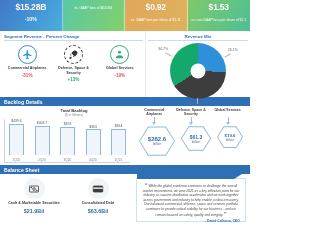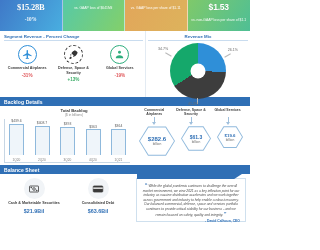--- a/index.html
+++ b/index.html
@@ -23,21 +23,21 @@
   }
   .kpi {
     flex: 1 1 25%;
     position: relative;
     color: #ffffff;
     text-align: center;
     padding-top: 1px;
     border-right: 1px solid rgba(255,255,255,0.55);
   }
   .kpi:last-child { border-right: none; }
-  .kpi-1 { background: linear-gradient(120deg, #3f79c8 0%, #49aee0 100%); font-family: Liberation Serif, serif; }
+  .kpi-1 { background: linear-gradient(120deg, #3f79c8 0%, #49aee0 100%); }
   .kpi-2 { background: linear-gradient(120deg, #57c9a6 0%, #83d06a 100%); }
   .kpi-3 { background: linear-gradient(120deg, #e2a65a 0%, #ddb35c 100%); }
   .kpi-4 { background: linear-gradient(120deg, #7fc96a 0%, #4fbf95 100%); text-align: center; }
   .kpi-value {
     font-size: 8.5px;
     font-weight: bold;
     line-height: 12px;
     letter-spacing: -0.2px;
     text-shadow: 0 0 1px rgba(0,0,0,0.15);
   }
@@ -325,20 +325,21 @@
     <div class="kpi kpi-1">
       <div class="kpi-value">$15.28B</div>
       <div class="kpi-sub big">-10%</div>
     </div>
 
     <div class="kpi kpi-2">
       <div class="kpi-sub">vs. GAAP loss of $641Mil</div>
     </div>
 
     <div class="kpi kpi-3">
+      <div class="kpi-value">$0.92</div>
       <div class="kpi-sub">vs. GAAP loss per share of $1.11</div>
     </div>
 
     <div class="kpi kpi-4">
       <div class="kpi-value">$1.53</div>
       <div class="kpi-sub">vs. non-GAAP loss per share of $1.1</div>
     </div>
   </div>
 
   <div class="band" style="height:66px;">

